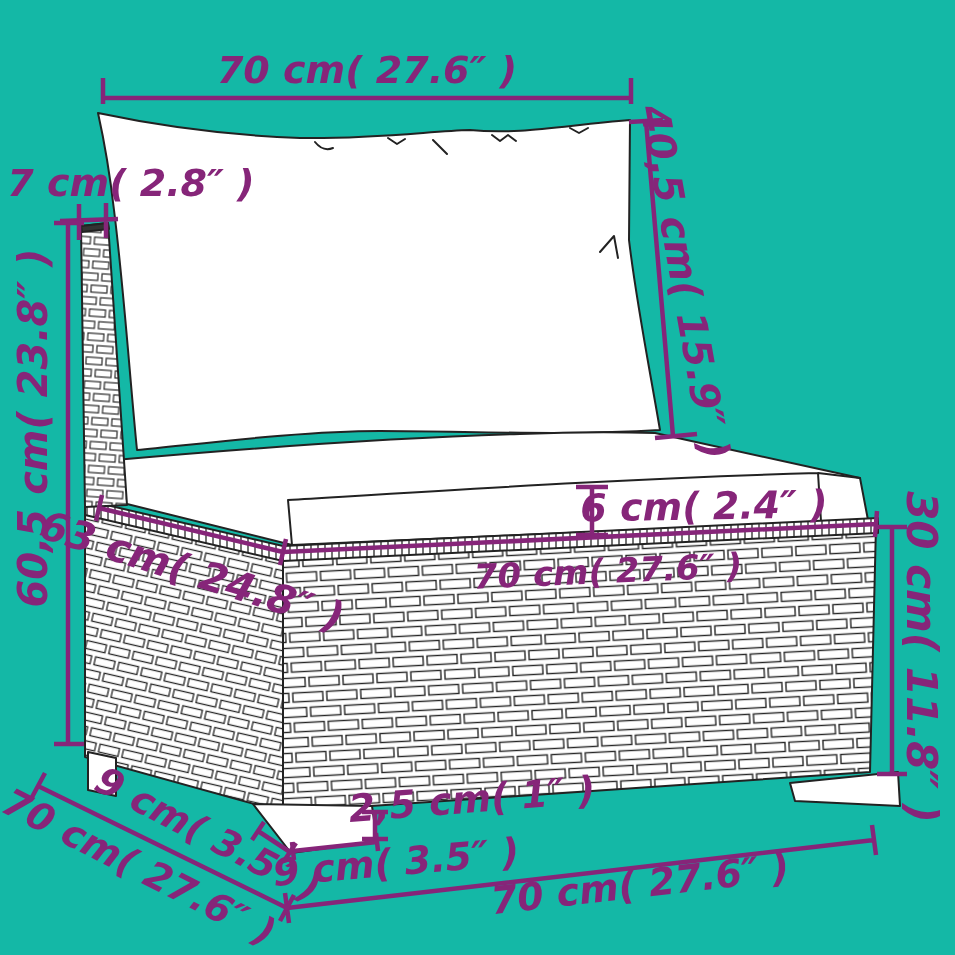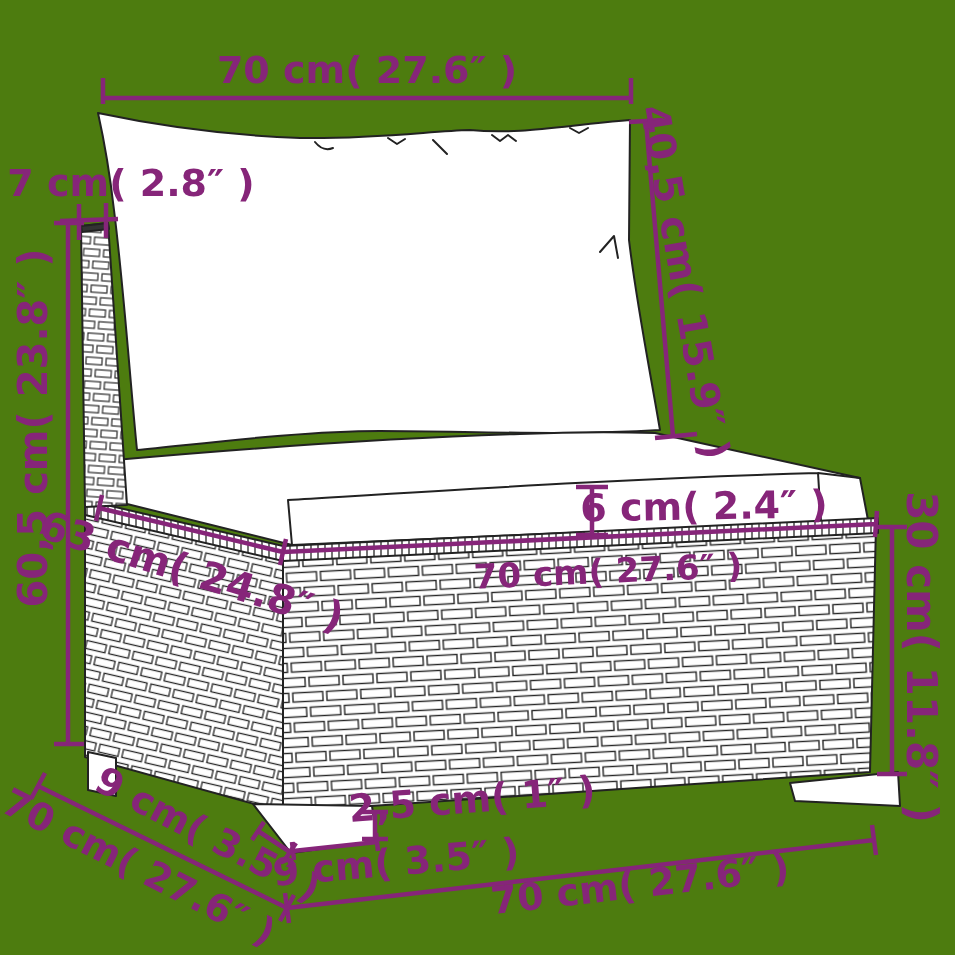--- a/index.html
+++ b/index.html
@@ -1,21 +1,22 @@
 <!DOCTYPE html>
 <html><head>
 <meta charset="utf-8">
 <style>
   html, body { margin: 0; padding: 0; background: #ffffff; }
   .canvas {
     position: relative;
     width: 955px; height: 955px;
-    background: #4d7c0f;
+    background: #14b8a6;
     overflow: hidden;
     font-family: "DejaVu Sans", sans-serif;
+    font-style: italic;
   }
   svg text {
     font-family: "DejaVu Sans", sans-serif;
     font-weight: bold;
     fill: #862579;
   }
 </style>
 </head>
 <body>
 

